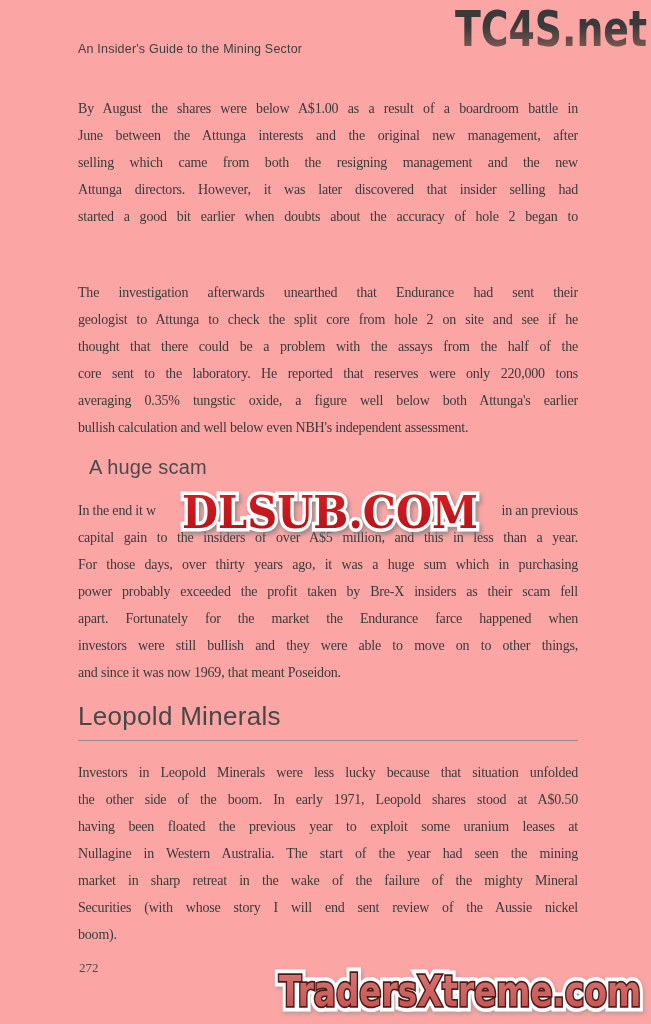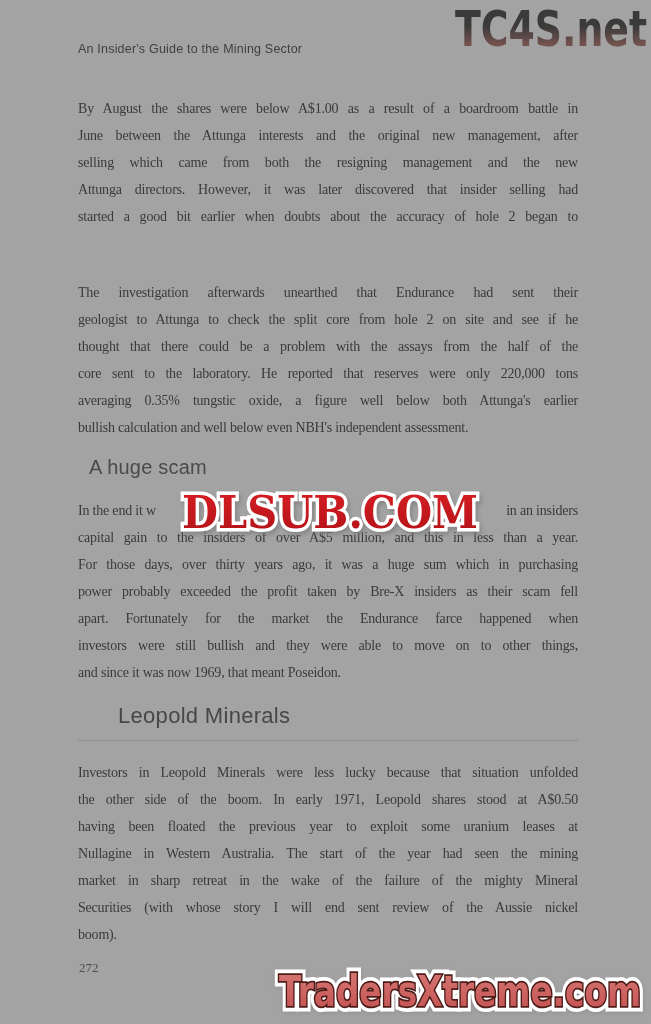--- a/index.html
+++ b/index.html
@@ -1,18 +1,18 @@
 <!DOCTYPE html>
 <html><head>
 <meta charset="utf-8">
 <style>
   html,body { margin:0; padding:0; background:#ffffff; }
   .page {
     position:relative; width:651px; height:1024px;
-    background:#a3a3a3; overflow:hidden;
+    background:#fca5a5; overflow:hidden;
     font-family:"Liberation Serif", serif;
     text-decoration:underline;
   }
   .running-header {
     position:absolute; top:42px; left:78px;
     font-family:"Liberation Sans", sans-serif;
     font-size:12.5px; color:#3f3f3f; letter-spacing:0.2px;
   }
   .block { position:absolute; left:78px; width:500px; color:#3a3a3a; }
   .para  { font-size:14px; letter-spacing:-0.2px; }
@@ -21,23 +21,22 @@
   .line.last { text-align:left; }
   .line.last::after { content:none; }
   .line.split { display:flex; justify-content:space-between; }
   .line.split::after { content:none; }
   .h-small {
     font-family:"Liberation Sans", sans-serif;
     font-size:20px; font-weight:400; color:#4a4a4a; letter-spacing:0.2px;margin-left:11px;
   }
   .h-large {
     font-family:"Liberation Sans", sans-serif;
-    font-size:22px; font-weight:400; color:#474747; letter-spacing:0.3px;
+    font-size:26px; font-weight:400; color:#474747; letter-spacing:0.3px;
     line-height:30px;
-    margin-left:40px;
   }
   .h-rule { border:none; border-top:1px solid #8f8f8f; margin:9px 0 0 0; width:500px; }
   .page-number { position:absolute; top:960px; left:79px; font-size:13px; color:#4d4d4d; }
   .wm-top    { position:absolute; top:1px;   right:0;   width:200px; height:52px; }
   .wm-mid    { position:absolute; top:479px; left:165px; width:330px; height:64px;
                filter:drop-shadow(2px 3px 2px rgba(125,125,125,0.75)); }
   .wm-bottom { position:absolute; top:950px; left:270px; width:380px; height:72px;
                filter:drop-shadow(1px 2px 2px rgba(140,140,140,0.6)); }
 </style>
 </head>
@@ -72,21 +71,21 @@
     <div class="line">core sent to the laboratory. He reported that reserves were only 220,000 tons</div>
     <div class="line">averaging 0.35% tungstic oxide, a figure well below both Attunga's earlier</div>
     <div class="line last">bullish calculation and well below even NBH's independent assessment.</div>
   </div>
 
   <div class="block h-small" style="top:456px;">A huge scam</div>
 
   <div class="block para" style="top:497px;">
     <div class="line split">
       <span>In the end it w</span>
-      <span>in an insiders</span>
+      <span>in an previous</span>
     </div>
     <div class="line">capital gain to the insiders of over A$5 million, and this in less than a year.</div>
     <div class="line">For those days, over thirty years ago, it was a huge sum which in purchasing</div>
     <div class="line">power probably exceeded the profit taken by Bre-X insiders as their scam fell</div>
     <div class="line">apart. Fortunately for the market the Endurance farce happened when</div>
     <div class="line">investors were still bullish and they were able to move on to other things,</div>
     <div class="line last">and since it was now 1969, that meant Poseidon.</div>
   </div>
 
   <svg class="wm-mid" viewBox="0 0 330 64">

